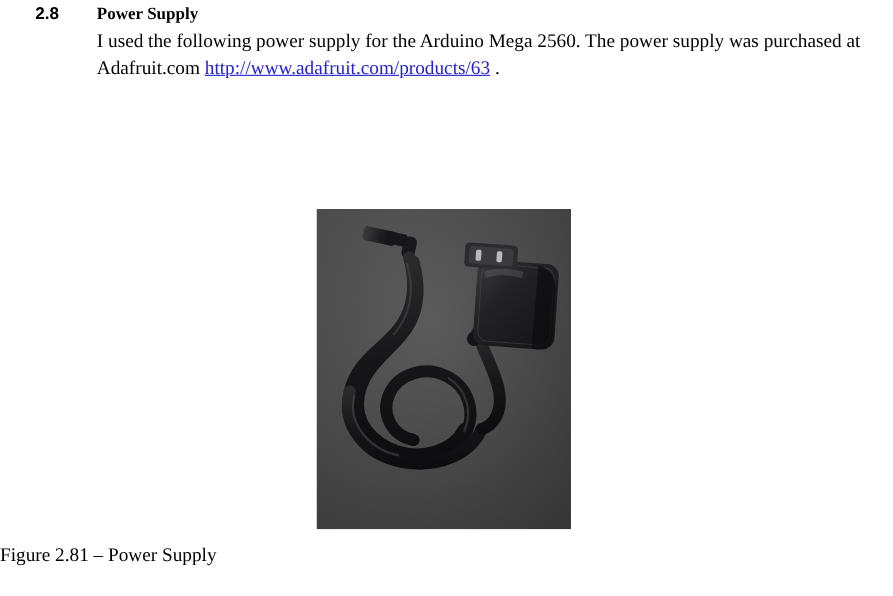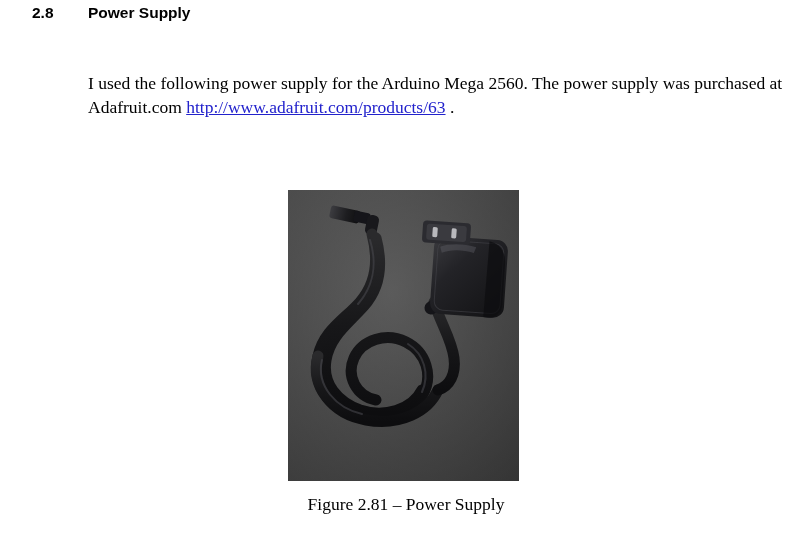--- a/index.html
+++ b/index.html
@@ -29,35 +29,35 @@
     display: flex;
     align-items: baseline;
   }
   .heading-num {
     font-family: "Liberation Sans", sans-serif;
     font-weight: bold;
     font-size: 15.5px;
     width: 56px;
   }
   .heading-title {
-    font-family: Liberation Sans, sans-serif;
+    font-family: Liberation Serif, serif;
     font-weight: bold;
     font-size: 15.5px;
   }
 
   
   .body-block {
     position: absolute;
     left: 88px;
     width: 706px;
     font-size: 17.5px;
     line-height: 23.5px;
     text-align: left;
   }
-  .p1 { top: 26px; margin-top: 46px; }
+  .p1 { top: 26px; }
   .p2 { top: 98px; }
 
   .link {
     color: #2222cc;
     text-decoration: underline;
   }
 
   
   .figure-wrap {
     position: absolute;
@@ -70,21 +70,20 @@
     width: 231px;
     height: 291px;
     display: block;
     background: #4a4a4a;
   }
   .figure-caption {
     position: absolute;
     top: 494px;
     left: 0;
     width: 812px;
-    text-align: center;
     font-size: 17.5px;
   }
 </style>
 </head>
 <body>
 
 <div class="page">
 
   <div class="heading-row">
     <span class="heading-num">2.8</span>

